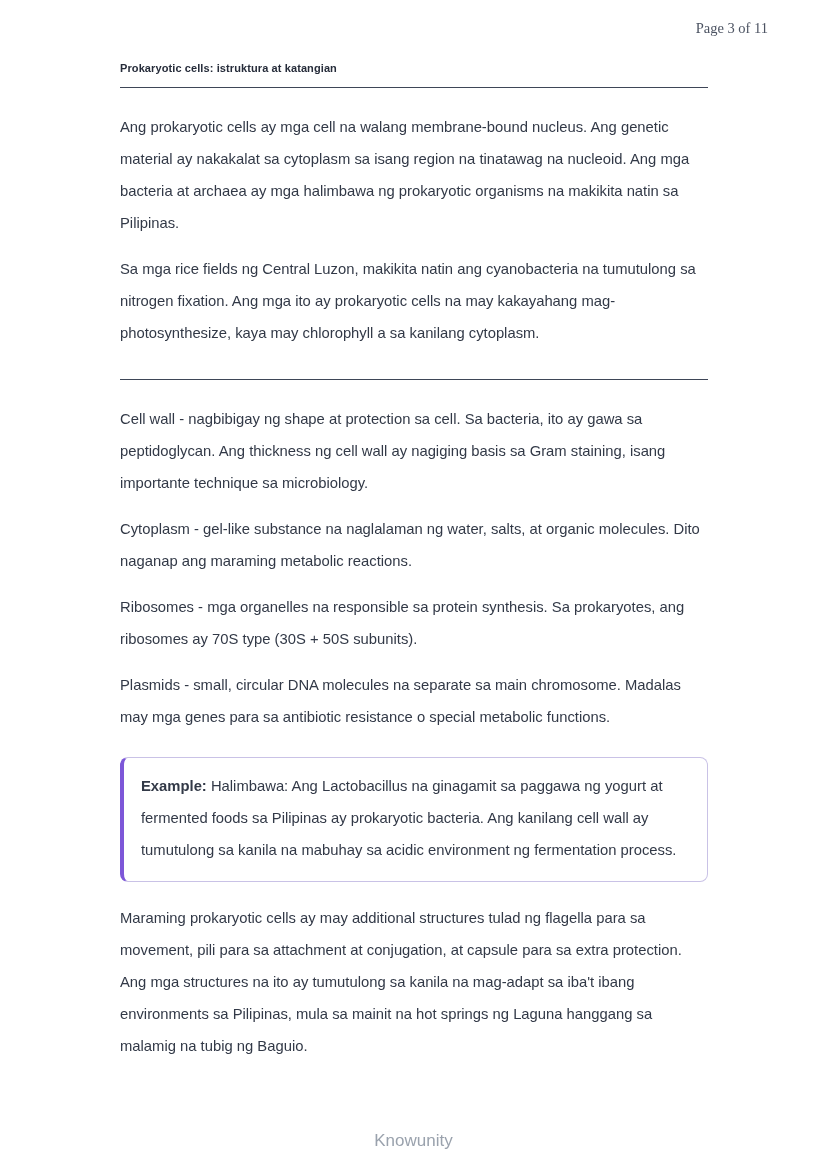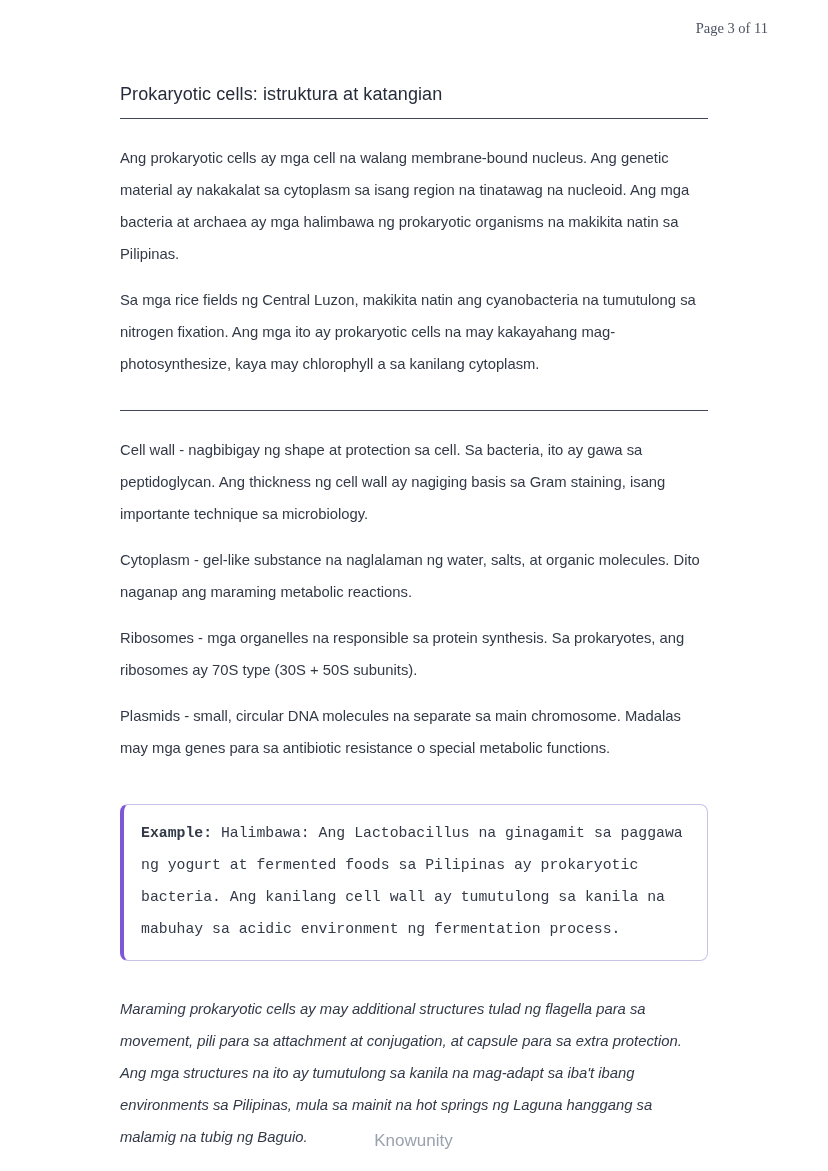--- a/index.html
+++ b/index.html
@@ -20,51 +20,49 @@
     font-size: 14.5px;
     color: #4c5362;
   }
   .content {
     position: absolute;
     left: 120px;
     top: 62px;
     width: 588px;
   }
   .section-title {
-    font-size: 18px;
-    font-weight: 400;
+    font-size: 11px;
+    font-weight: 700;
     color: var(--heading, #262c3a);
     letter-spacing: 0.1px;
-    margin-top: 22px;
   }
   .divider {
     border: none;
     border-top: 1px solid #3e4657;
     margin-top: 13px;
     height: 0;
   }
   .para {
     font-size: 14.8px;
     line-height: 32px;
     color: var(--text, #323947);
     margin-top: 14px;
   }
   .divider + .para { margin-top: 23px; }
   .section-gap { margin-top: 30px; }
   .bold { font-weight: 700; }
   .example-box {
-    margin-top: 40px;
+    margin-top: 24px;
     border: 1px solid var(--box_border, #c9c2e6);
     border-left: 4px solid var(--accent_purple, #7d57d8);
     border-radius: 8px;
     padding: 12px 20px 15px 17px;
-    font-family: Liberation Mono, monospace;
   }
   .example-box .para { margin-top: 0; }
-  .closing { margin-top: 32px; font-style: italic; }
+  .closing { margin-top: 20px; }
   .footer-brand {
     position: absolute;
     left: 0;
     right: 1px;
     bottom: 20px;
     text-align: center;
     font-size: 17px;
     font-weight: 500;
     color: var(--muted, #9aa2ad);
   }

